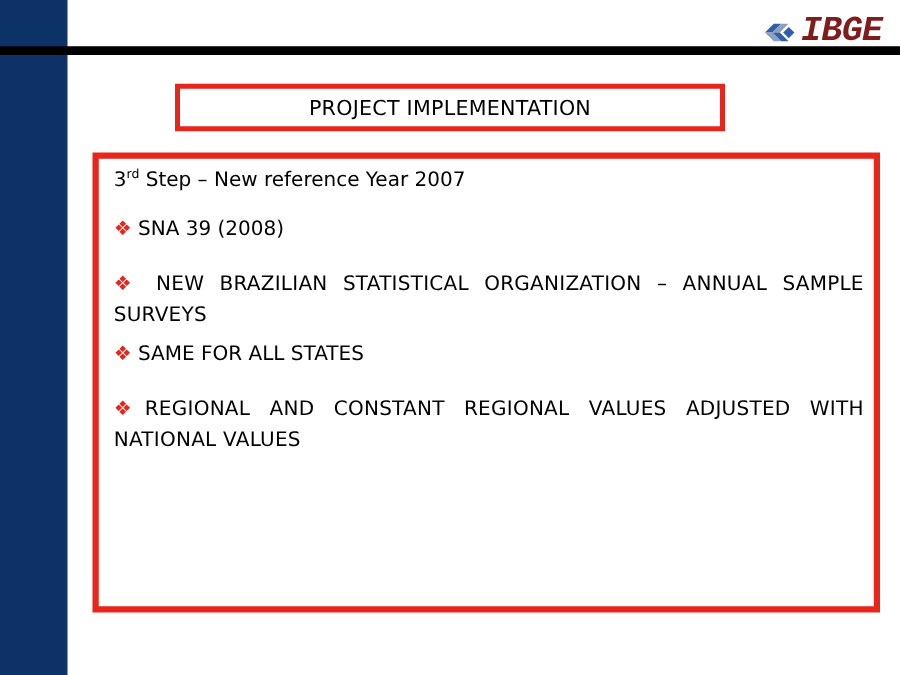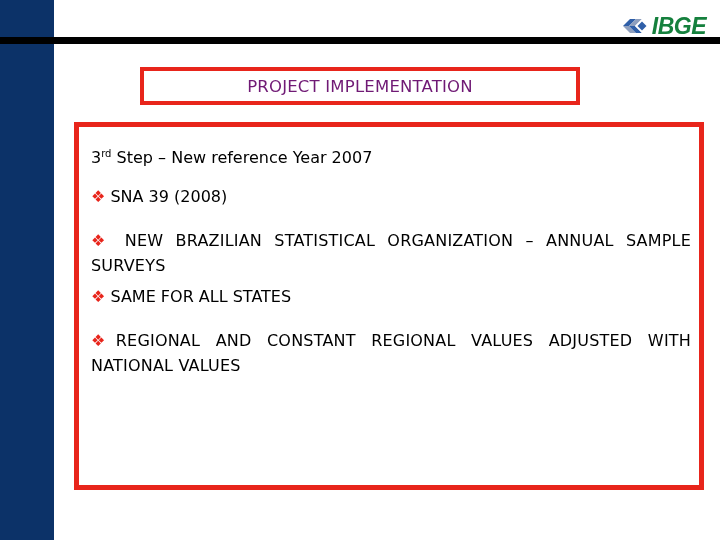--- a/index.html
+++ b/index.html
@@ -53,61 +53,61 @@
     display: flex;
     align-items: center;
     gap: 3px;
   }
   .logo-mark {
     width: 26px;
     height: 20px;
     display: block;
   }
   .logo-text {
-    font-family: Liberation Sans, sans-serif;
+    font-family: Liberation Mono, monospace;
     font-weight: bold;
     font-style: italic;
-    font-size: 23px;
+    font-size: 28px;
     letter-spacing: -0.5px;
-    color: #15803d;
+    color: #7f1d1d;
     line-height: 1;
   }
 
   
   .title-box {
     position: absolute;
     left: 140px;
     top: 67px;
     width: 440px;
     height: 38px;
     box-sizing: border-box;
     border: 4px solid #e8251b;
     background: #ffffff;
     display: flex;
     align-items: center;
     justify-content: center;
   }
   .title-text {
     font-size: 16.5px;
-    color: #701a75;
+    color: #000000;
     letter-spacing: 0.2px;
     white-space: nowrap;
   }
 
   
   .content-box {
     position: absolute;
     left: 74px;
     top: 122px;
     width: 630px;
     height: 368px;
     box-sizing: border-box;
     border: 5px solid #e8251b;
     background: #ffffff;
-    padding: 22px 8px 6px 8px;
+    padding: 8px 8px 6px 8px;
   }
 
   .lines {
     display: block;
   }
 
   .line {
     font-size: 16px;
     color: #000000;
     line-height: 1.18;

